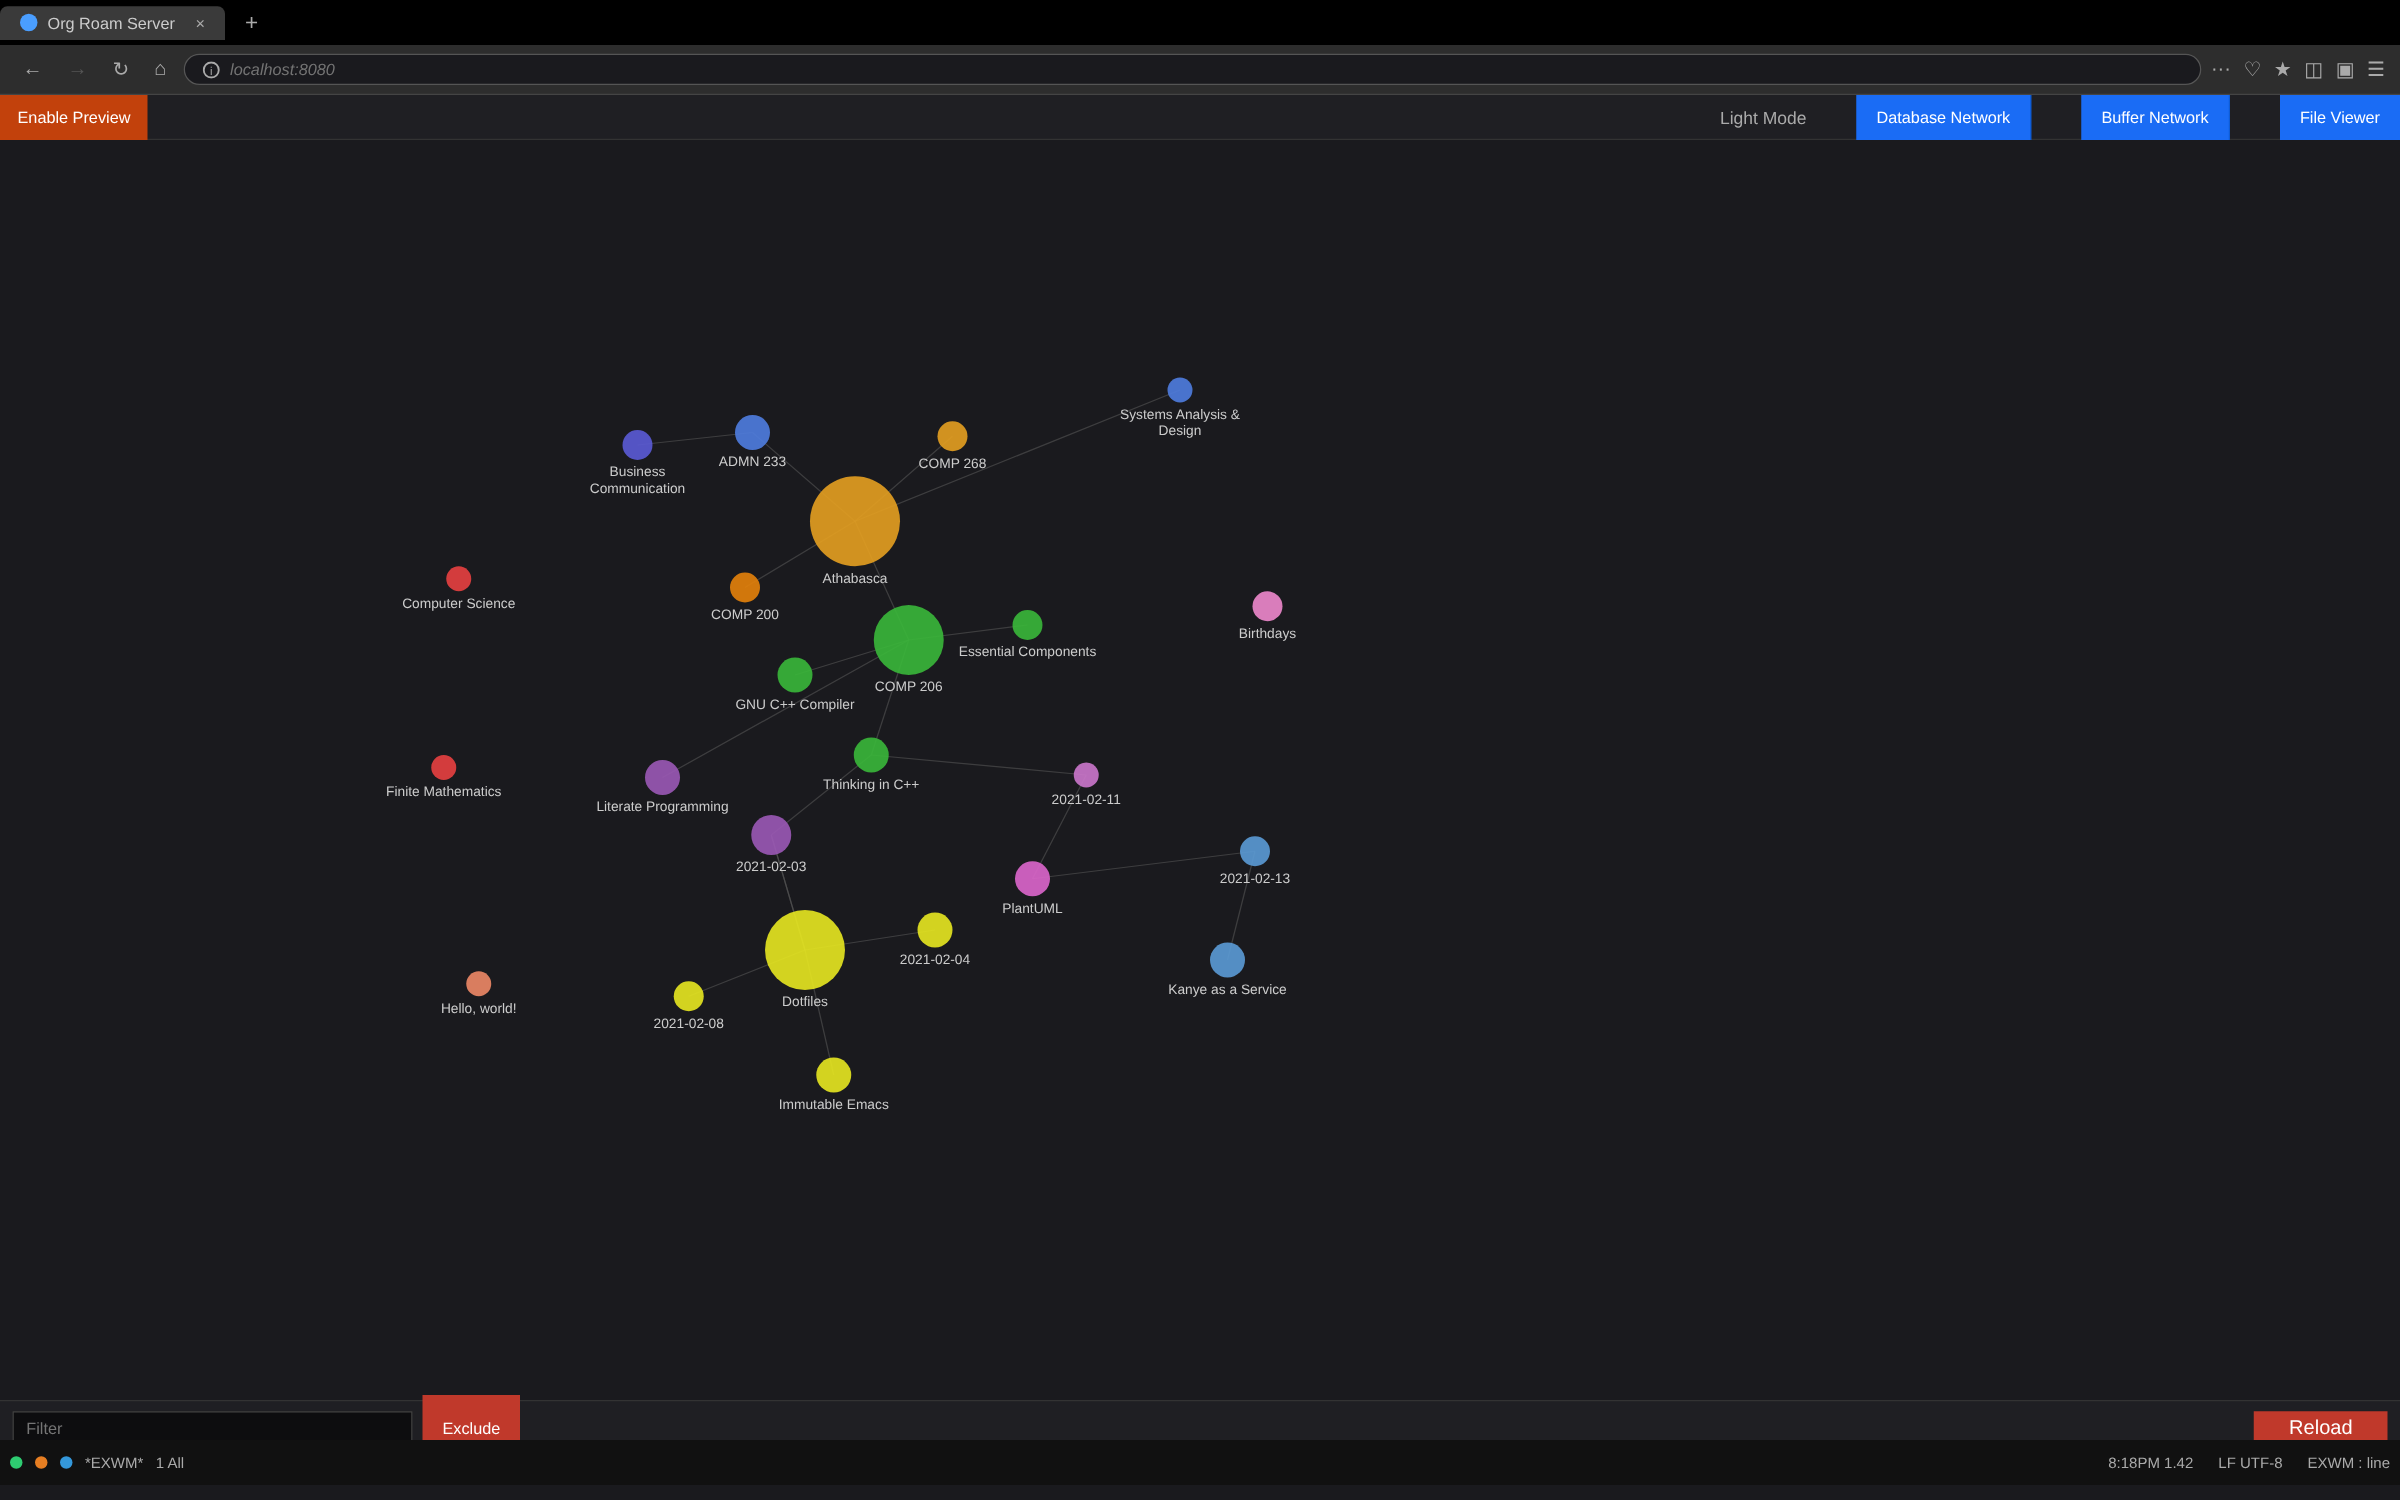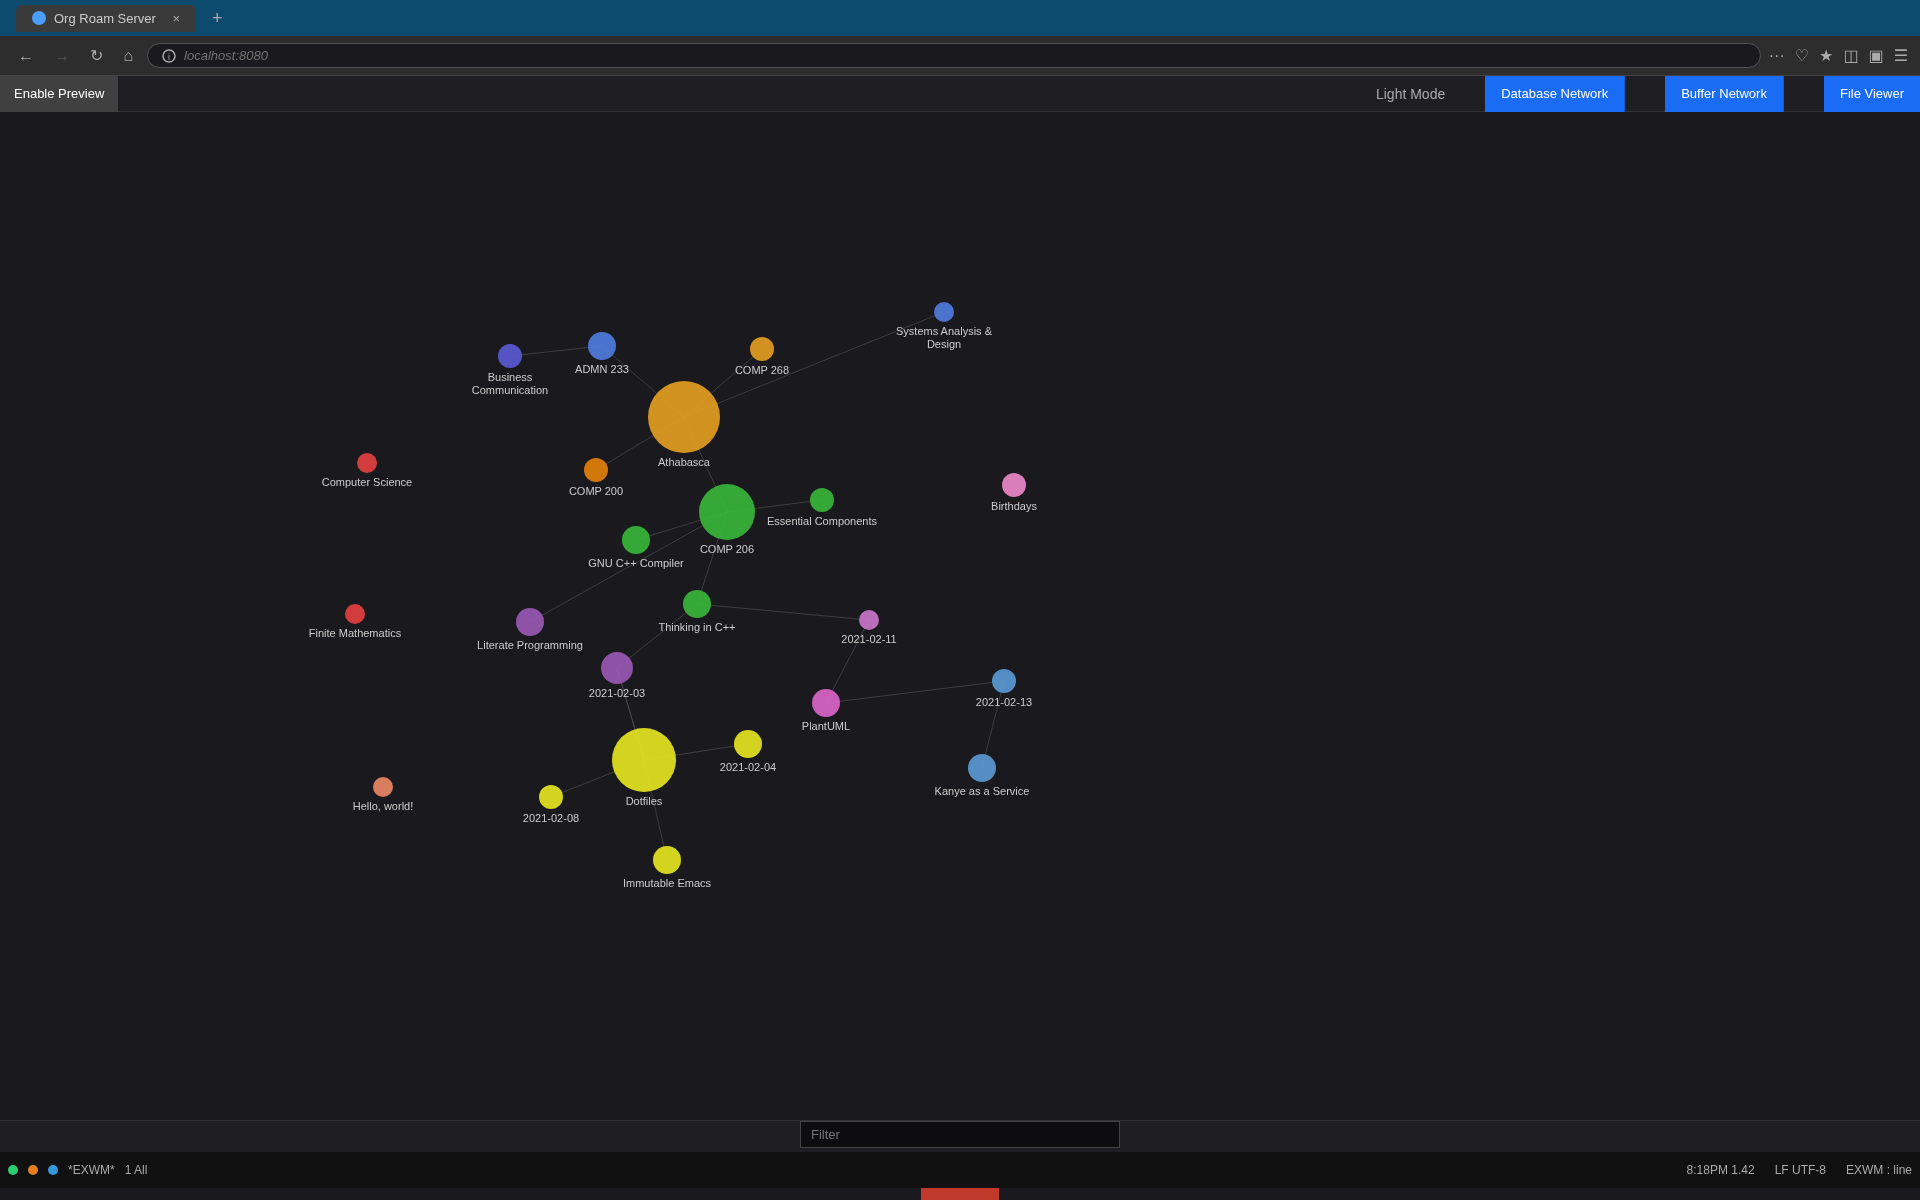--- a/index.html
+++ b/index.html
@@ -1,24 +1,24 @@
 <!DOCTYPE html>
 <html><head>
   <meta charset="utf-8">
   <style>
     * { margin: 0; padding: 0; box-sizing: border-box; }
     body { background: #1a1a1e; color: #ccc; font-family: Arial, sans-serif; font-size: 12px; overflow: hidden; width: 1920px; height: 1200px; }
 
     
     .browser-titlebar {
-      background: #0c4a6e;
-      height: 36px;
-      display: flex;
-      align-items: center;
-      padding: 0 16px;
+      background: #000000;
+      height: 36px;
+      display: flex;
+      align-items: center;
+      padding: 0 0;
       gap: 8px;
     }
     .browser-tab {
       background: #3a3a3a;
       border-radius: 6px 6px 0 0;
       padding: 6px 16px;
       font-size: 13px;
       color: #ccc;
       display: flex;
       align-items: center;
@@ -87,21 +87,21 @@
     
     .app-header {
       background: #1f1f23;
       height: 36px;
       display: flex;
       align-items: center;
       padding: 0;
       border-bottom: 1px solid #333;
     }
     .btn-enable-preview {
-      background: #404040;
+      background: #c2410c;
       color: #fff;
       border: none;
       padding: 6px 14px;
       cursor: pointer;
       font-size: 13px;
       height: 36px;
     }
     .header-center {
       flex: 1;
       text-align: right;
@@ -147,21 +147,20 @@
       bottom: 36px;
       left: 0;
       right: 0;
       height: 44px;
       background: #1f1f23;
       display: flex;
       align-items: center;
       padding: 0 10px;
       gap: 8px;
       border-top: 1px solid #333;
-      flex-direction: column;
     }
     .filter-input {
       background: #0d0d0f;
       border: 1px solid #444;
       color: #ccc;
       padding: 5px 10px;
       font-size: 13px;
       width: 320px;
       outline: none;
     }

